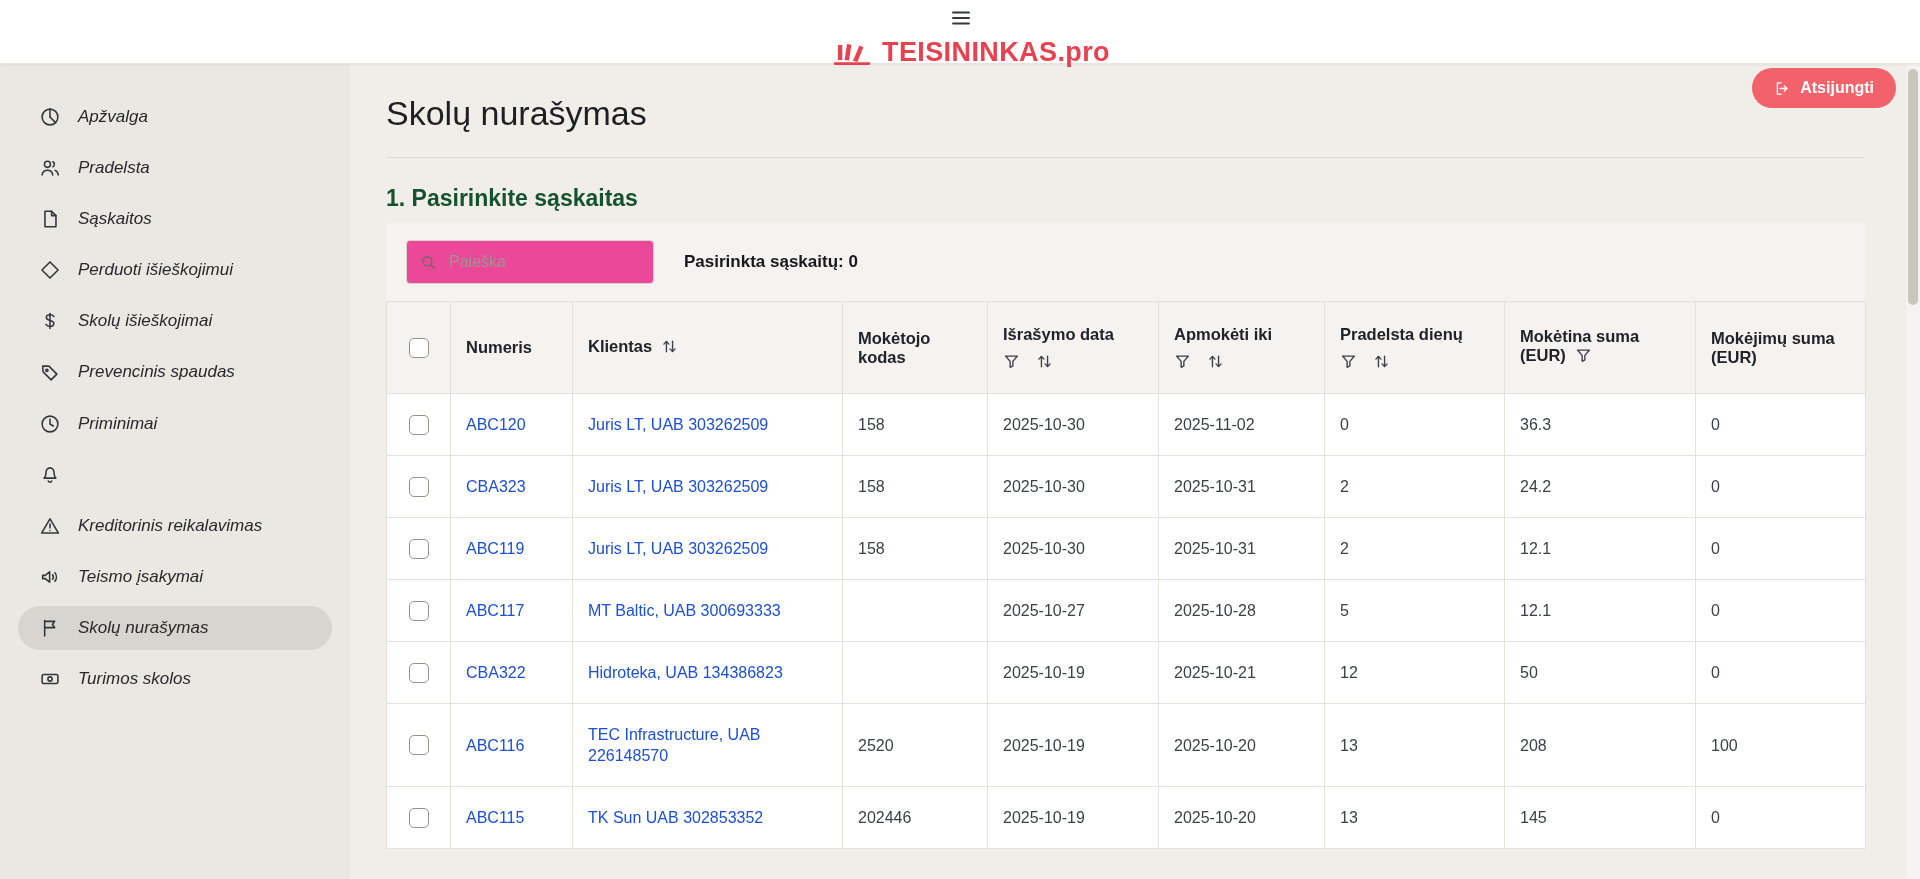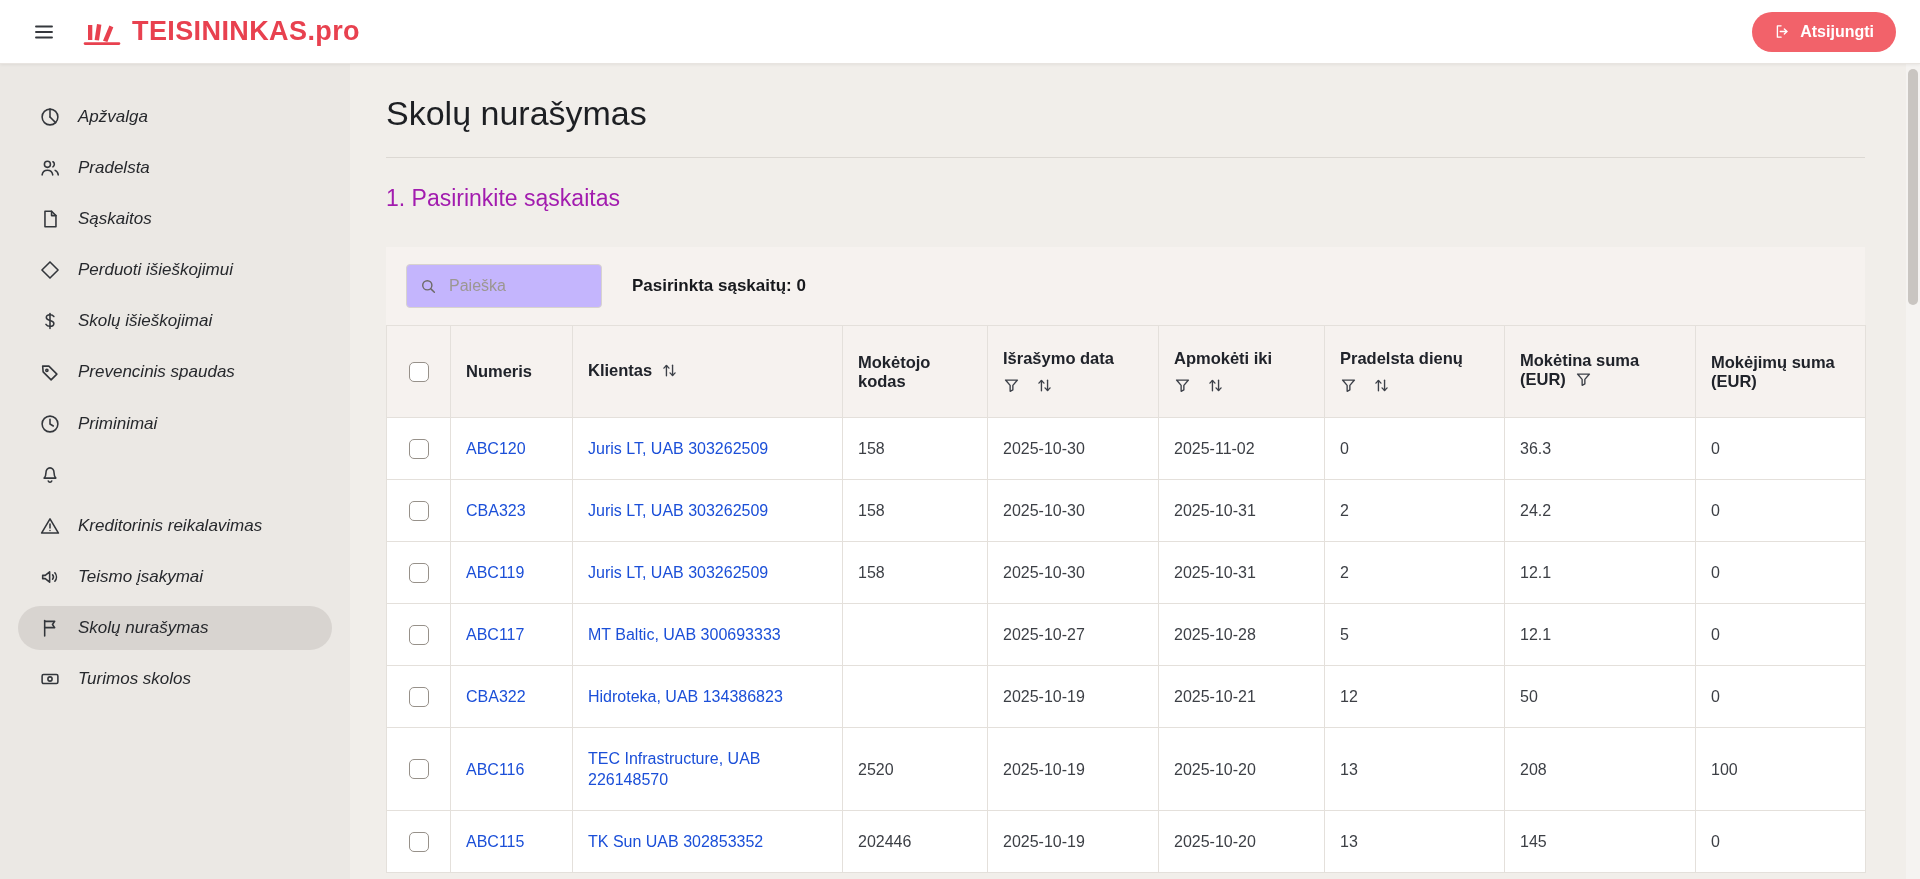--- a/index.html
+++ b/index.html
@@ -11,21 +11,21 @@
   html,body{margin:0;padding:0}
   body{
     width:1920px;height:879px;overflow:hidden;
     font-family:"Liberation Sans","DejaVu Sans",sans-serif;
     background:#f1eeea;color:#23262b;
   }
   
   .topbar{
     position:relative;z-index:5;height:64px;background:#fff;
     display:flex;align-items:center;padding:0 24px 0 26px;
-    border-bottom:1px solid #e8e4e0;box-shadow:0 1px 3px rgba(0,0,0,.06);
+    border-bottom:1px solid #e8e4e0;box-shadow:0 1px 3px rgba(0,0,0,.06);flex-direction:column;
   }
   .hamburger{background:none;border:none;padding:6px;cursor:pointer;display:flex;color:#35383d}
   .logo{display:flex;align-items:center;gap:10px;margin-left:20px}
   .logo-text{font-size:27px;font-weight:700;color:var(--brand-red);letter-spacing:.4px}
   .logout-btn{
     margin-left:auto;display:flex;align-items:center;gap:9px;
     background:var(--logout-button);color:#fff;border:none;border-radius:22px;
     padding:11px 22px;font-size:16px;font-weight:600;cursor:pointer;font-family:inherit;
   }
   
@@ -35,25 +35,25 @@
     display:flex;align-items:center;gap:17px;margin:7px 18px;padding:11px 21px;
     border-radius:26px;cursor:pointer;font-size:17px;color:#26282c;line-height:1.3;font-style:italic;
   }
   .side-item.active{background:#d8d4d0}
   .side-icon{width:22px;height:22px;flex-shrink:0;color:#33363b;display:flex}
   .side-icon svg{width:22px;height:22px}
   
   .main{flex:1;padding:30px 55px 0 36px;overflow:hidden}
   .page-title{font-size:34px;font-weight:500;margin:0 0 24px;color:#1d1f23}
   .rule{border:none;border-top:1px solid #dcd8d3;margin:0 0 27px}
-  .section-title{font-size:23px;font-weight:400;margin:0 0 35px;color:#a21caf}
+  .section-title{font-size:23px;font-weight:700;margin:0 0 11px;color:#14532d}
   .panel{background:#f6f2ef}
   .toolbar{display:flex;align-items:center;gap:30px;padding:17px 20px}
   .searchbox{
-    width:196px;height:44px;background:#c4b5fd;border:1px solid #d8d3ce;border-radius:4px;
+    width:248px;height:44px;background:#ec4899;border:1px solid #d8d3ce;border-radius:4px;
     display:flex;align-items:center;padding:0 12px;gap:9px;color:#6d6a66;justify-content:space-between;
   }
   .searchbox input{border:none;outline:none;background:transparent;font-size:16px;font-family:inherit;color:#23262b;width:100%}
   .searchbox input::placeholder{color:#9c9792}
   .selected-count{font-size:17px;font-weight:700;color:#17191d}
   
   table{border-collapse:collapse;table-layout:fixed;width:1479px;background:#fff}
   th,td{border:1px solid #e4e0db;text-align:left;vertical-align:middle}
   th{background:#f6f2ef;font-size:16.5px;font-weight:700;color:#20232a;padding:12px 15px;height:92px}
   td{font-size:16px;color:#3c3f45;padding:20px 15px;line-height:21px;background:#fff}

